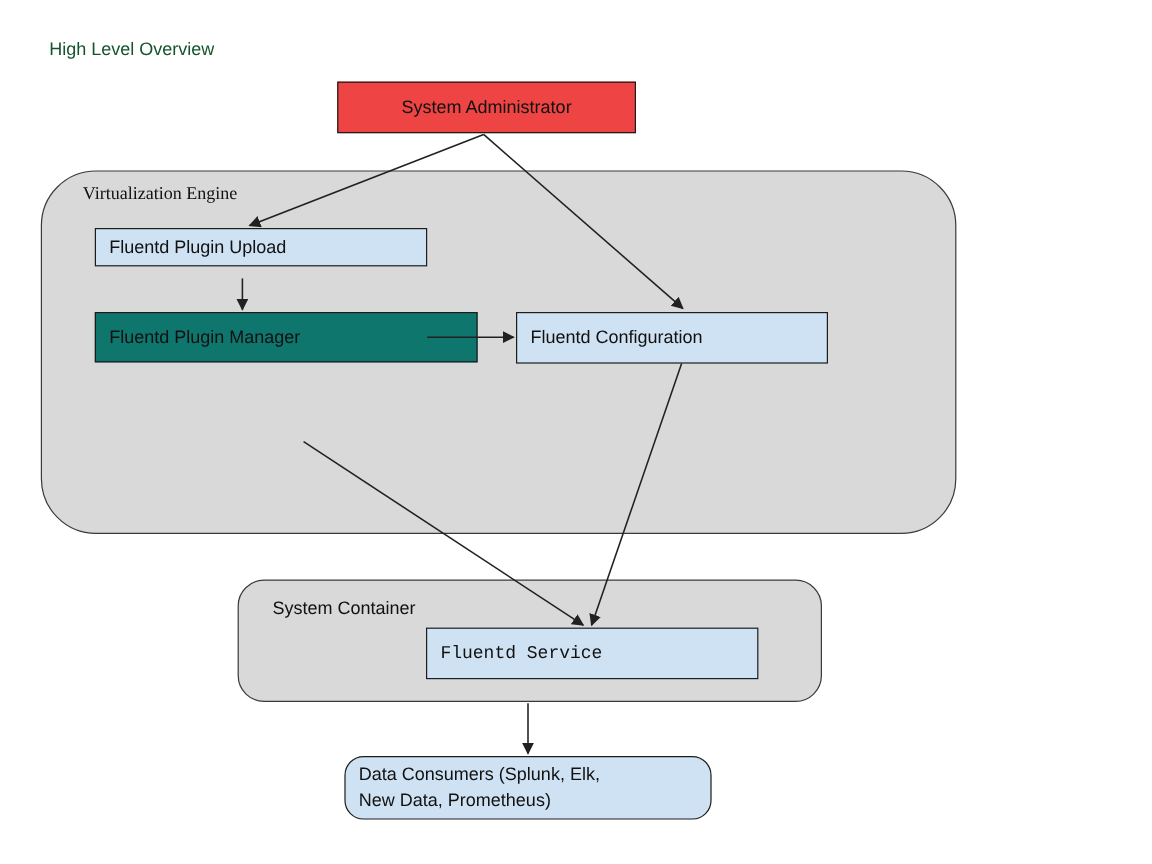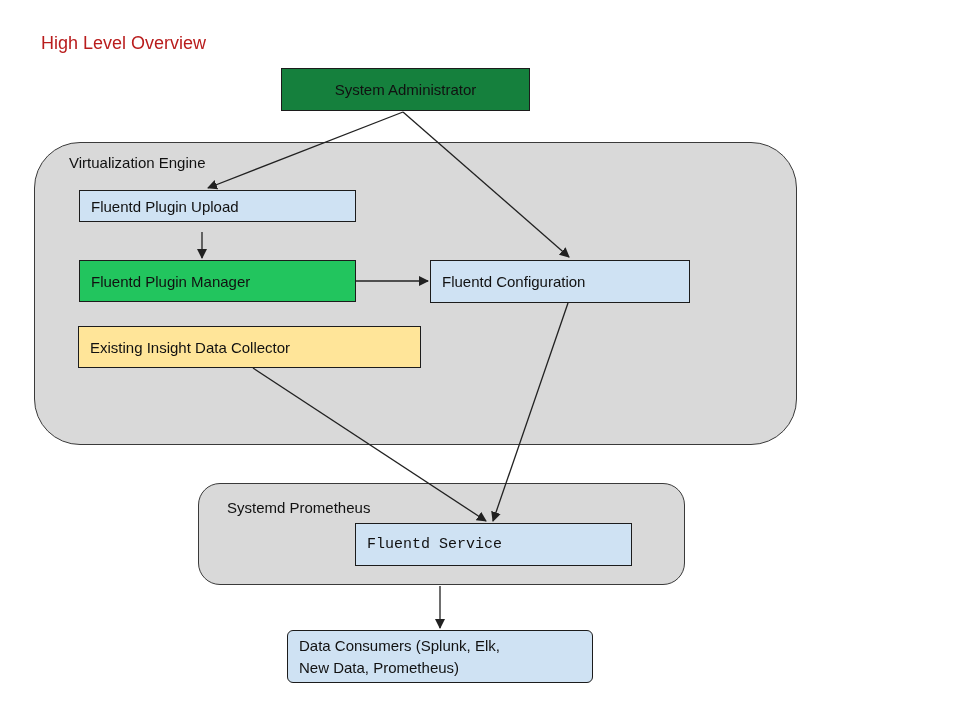--- a/index.html
+++ b/index.html
@@ -12,33 +12,34 @@
     position: relative;
     width: 960px;
     height: 720px;
     background: #ffffff;
     overflow: hidden;
   }
   .title {
     position: absolute;
     left: 41px;
     top: 33px;
-    font-size: 18px;
-    color: #b91c1c;
+    font-size: 15px;
+    color: #14532d;
   }
   .group {
     position: absolute;
     background: #d9d9d9;
     border: 1px solid #3a3a3a;
     box-sizing: border-box;
     z-index: 1;
   }
   #c-virt {
     left: 34px; top: 142px; width: 763px; height: 303px;
     border-radius: 46px;
+    font-family: Liberation Serif, serif;
   }
   #c-sysd {
     left: 198px; top: 483px; width: 487px; height: 102px;
     border-radius: 22px;
   }
   .group-label {
     position: absolute;
     font-size: 15px;
     color: #111111;
     white-space: nowrap;
@@ -51,29 +52,29 @@
     box-sizing: border-box;
     display: flex;
     align-items: center;
     padding: 0 11px;
     font-size: 15px;
     color: #111111;
     z-index: 2;
     white-space: nowrap;
   }
   .node.centered { justify-content: center; }
-  #n-sysadmin  { left: 281px; top: 68px;  width: 249px; height: 43px; background: #15803d; }
+  #n-sysadmin  { left: 281px; top: 68px;  width: 249px; height: 43px; background: #ef4444; }
   #n-upload    { left: 79px;  top: 190px; width: 277px; height: 32px; background: #cfe2f3; }
-  #n-manager   { left: 79px;  top: 260px; width: 277px; height: 42px; background: #22c55e; }
+  #n-manager   { left: 79px;  top: 260px; width: 319px; height: 42px; background: #0f766e; }
   #n-config    { left: 430px; top: 260px; width: 260px; height: 43px; background: #cfe2f3; }
   #n-insight   { left: 78px;  top: 326px; width: 343px; height: 42px; background: #ffe599; }
   #n-service   { left: 355px; top: 523px; width: 277px; height: 43px; background: #cfe2f3; font-family: Liberation Mono, monospace; }
   #n-consumers {
     left: 287px; top: 630px; width: 306px; height: 53px;
-    background: #cfe2f3; border-radius: 6px;
+    background: #cfe2f3; border-radius: 16px;
     flex-direction: column; align-items: flex-start; justify-content: center;
     line-height: 1.45;
   }
   .edges {
     position: absolute;
     left: 0; top: 0;
     width: 960px; height: 720px;
     z-index: 3;
     pointer-events: none;
   }
@@ -87,42 +88,39 @@
 
 <div class="canvas">
 
   <div class="title">High Level Overview</div>
 
   <div class="group" id="c-virt">
     <span class="group-label">Virtualization Engine</span>
   </div>
 
   <div class="group" id="c-sysd">
-    <span class="group-label">Systemd Prometheus</span>
+    <span class="group-label">System Container</span>
   </div>
 
   <div class="node centered" id="n-sysadmin">
     <span>System Administrator</span>
   </div>
 
   <div class="node" id="n-upload">
     <span>Fluentd Plugin Upload</span>
   </div>
 
   <div class="node" id="n-manager">
     <span>Fluentd Plugin Manager</span>
   </div>
 
   <div class="node" id="n-config">
     <span>Fluentd Configuration</span>
   </div>
 
-  <div class="node" id="n-insight">
-    <span>Existing Insight Data Collector</span>
-  </div>
 
   <div class="node" id="n-service">
     <span>Fluentd Service</span>
   </div>
 
   <div class="node" id="n-consumers">
     <span>Data Consumers (Splunk, Elk,</span>
     <span>New Data, Prometheus)</span>
   </div>
 

